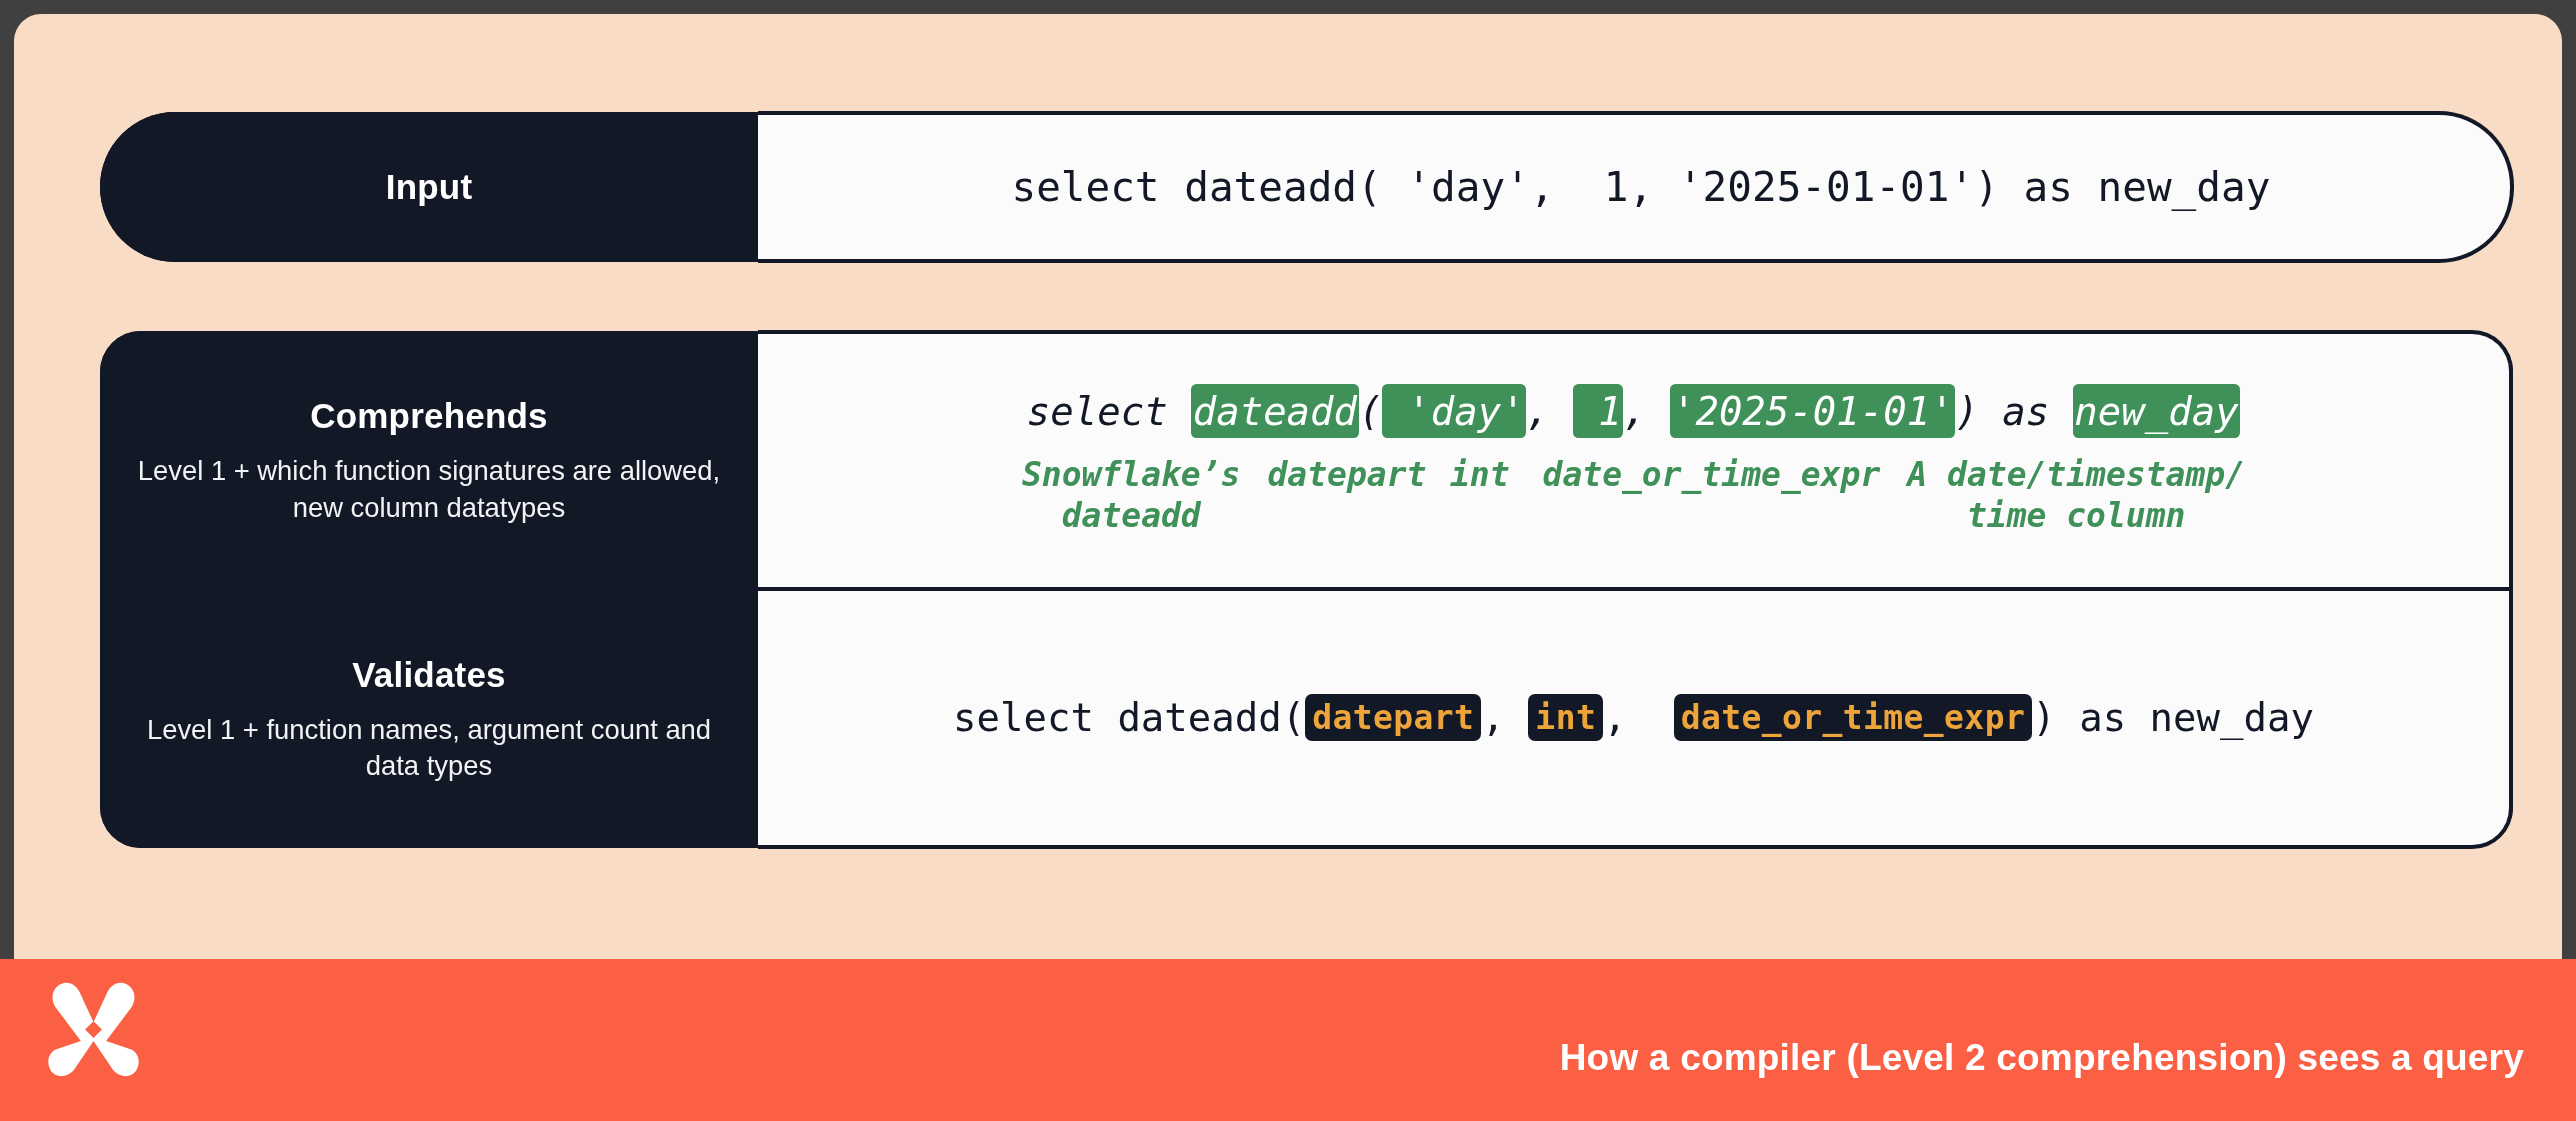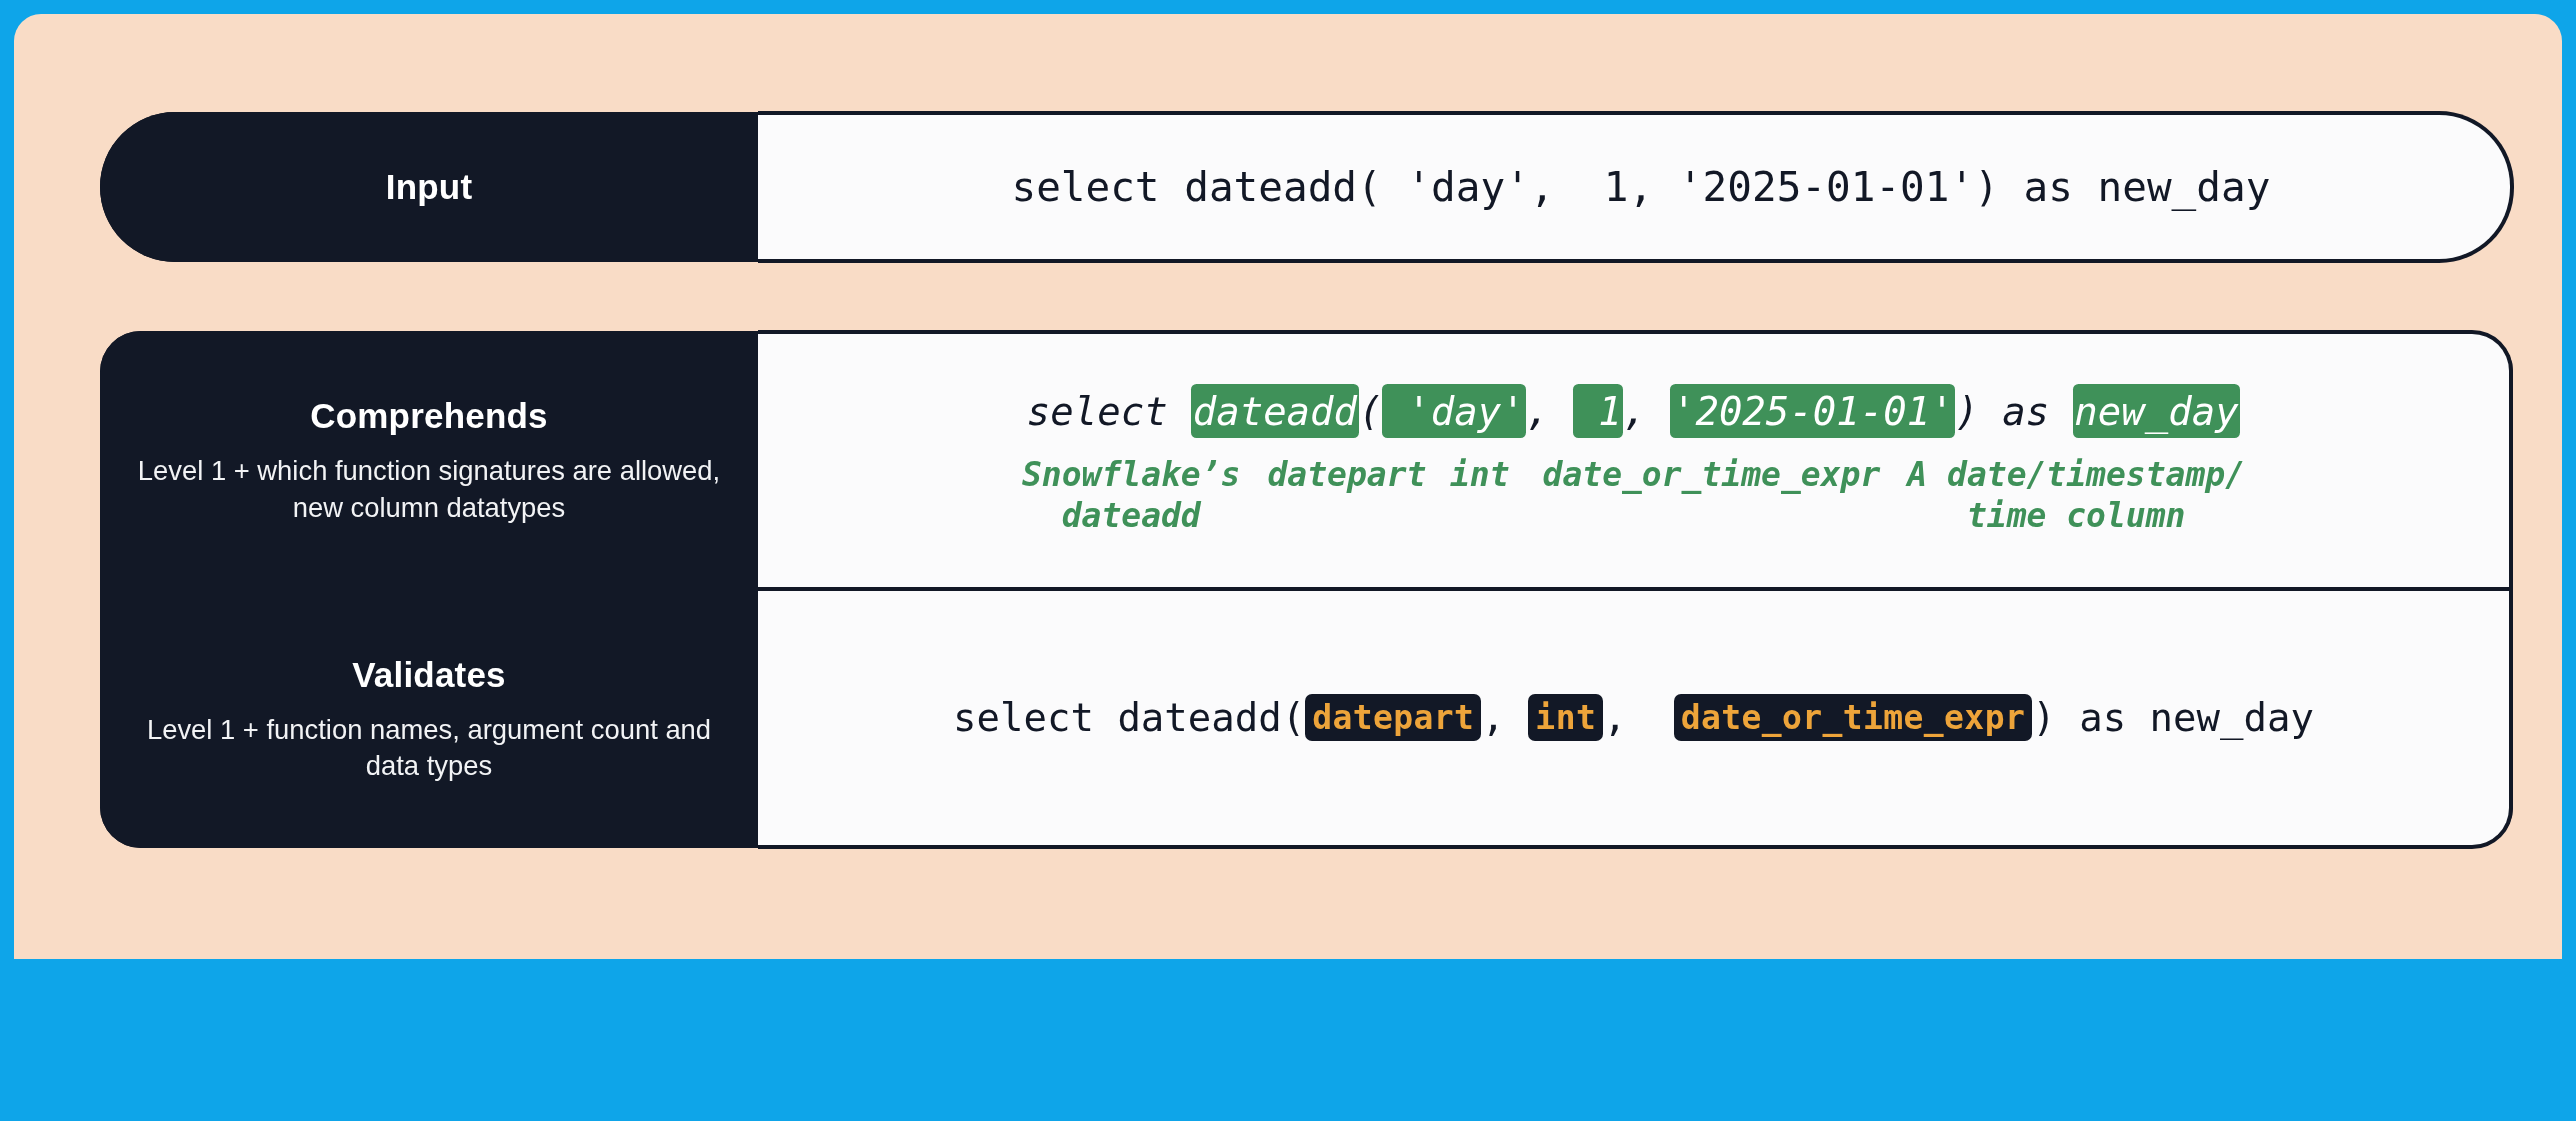--- a/index.html
+++ b/index.html
@@ -11,21 +11,21 @@
     height: 1122px;
     background: #ffffff;
     font-family: "Liberation Sans", sans-serif;
     overflow: hidden;
   }
 
   #root {
     position: relative;
     width: 2576px;
     height: 1122px;
-    background: #0ea5e9;
+    background: #404040;
     box-sizing: border-box;
   }
 
   
   .peach-panel {
     position: absolute;
     left: 14px;
     top: 14px;
     width: 2548px;
     height: 945px;
@@ -269,15 +269,24 @@
           <div class="lbl-sub">Level 1 + function names, argument count and data types</div>
         </div>
         <div class="code-col">
           <div class="code code-line" id="validates-code"><span>select dateadd(</span><span class="hl-dark">datepart</span><span>, </span><span class="hl-dark">int</span><span>,  </span><span class="hl-dark">date_or_time_expr</span><span>) as new_day</span></div>
         </div>
       </div>
 
     </div>
   </div>
 
+  <div class="footer">
+    <div class="logo">
+      <svg viewBox="0 0 100 100" width="105" height="105" aria-hidden="true">
+        <path fill="#ffffff" d="M18 8 C26 4 34 8 38 18 L50 44 L62 18 C66 8 74 4 82 8 C90 13 91 22 86 30 L62 62 L86 70 C94 74 95 84 90 91 C85 97 76 97 69 90 L50 62 L31 90 C24 97 15 97 10 91 C5 84 6 74 14 70 L38 62 L14 30 C9 22 10 13 18 8 Z"></path>
+        <path fill="#fb6045" d="M50 43 L58 51 L50 59 L42 51 Z"></path>
+      </svg>
+    </div>
+    <div class="footer-caption">How a compiler (Level 2 comprehension) sees a query</div>
+  </div>
 
 </div>
 
 
 </body></html>

